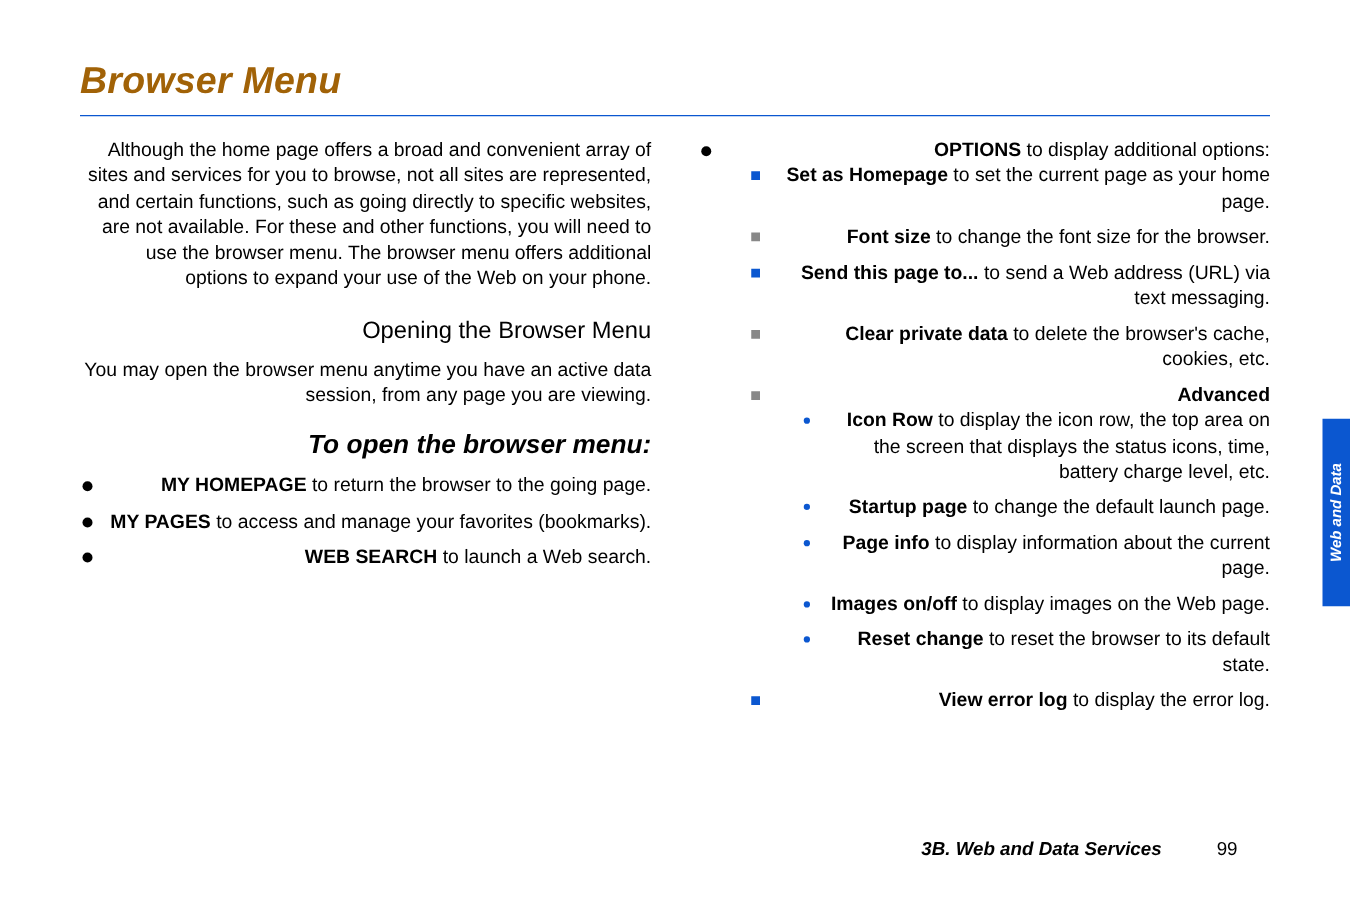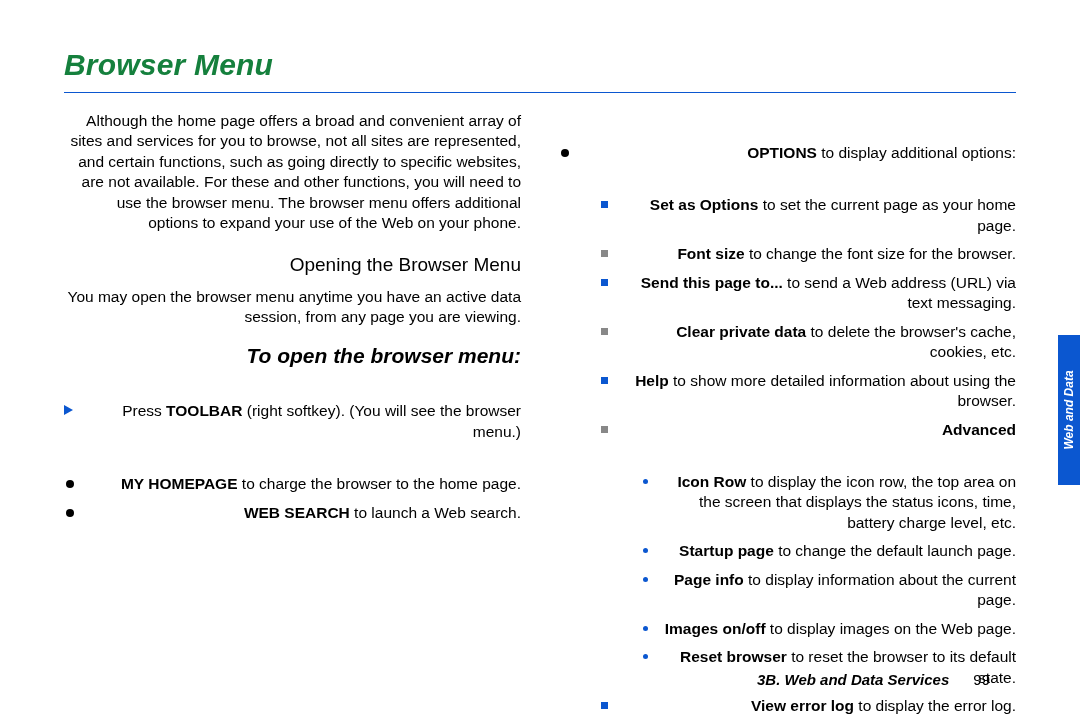--- a/index.html
+++ b/index.html
@@ -1,84 +1,79 @@
 <!DOCTYPE html>
 <html><head>
 <meta charset="utf-8">
 <style>
   * { box-sizing: border-box; margin: 0; padding: 0; }
   html, body { width: 1080px; height: 720px; background: #fff; font-family: Arial, Helvetica, sans-serif; color: #000; }
   .page { position: relative; width: 1080px; height: 720px; padding: 48px 64px 40px 64px; }
-  .title { font-size: 30px; font-style: italic; font-weight: bold; color: #15803d; letter-spacing: 0.2px; }
+  .title { font-size: 30px; font-style: italic; font-weight: bold; color: #a16207; letter-spacing: 0.2px; }
   .title-rule { border: none; border-top: 1.5px solid #0b57d0; margin: 10px 0 18px 0; }
   .columns { display: flex; gap: 38px; }
   .col { flex: 1; font-size: 15.5px; line-height: 1.32; text-align: right; }
   .col p { margin-bottom: 14px; }
   .h2 { font-size: 19px; font-weight: normal; margin: 18px 0 10px 0; }
   .instr { font-style: italic; font-weight: bold; margin: 12px 0 10px 0; font-size: 21px; }
-  ul { list-style: none; margin-top: 32px; }
+  ul { list-style: none; }
   li { position: relative; padding-left: 22px; margin-bottom: 8px; }
   li.arrow::before { content: ""; position:absolute; left:0; top:4px; width:0; height:0; border-top:5px solid transparent; border-bottom:5px solid transparent; border-left:9px solid #0b57d0; }
   li.dot::before { content: ""; position:absolute; left:2px; top:6px; width:8px; height:8px; background:#000; border-radius:50%; }
   li.sq-blue::before { content:""; position:absolute; left:2px; top:6px; width:7px; height:7px; background:#0b57d0; }
   li.sq-gray::before { content:""; position:absolute; left:2px; top:6px; width:7px; height:7px; background:#888; }
   li.dot-blue::before { content:""; position:absolute; left:4px; top:7px; width:5px; height:5px; background:#0b57d0; border-radius:50%; }
   ul.sub { margin-left: 18px; }
   ul.sub2 { margin-left: 18px; }
   .bold { font-weight: bold; }
   .tab { position:absolute; right:0; top:335px; width:22px; height:150px; background:#0b57d0; display:flex; align-items:center; justify-content:center; }
   .tab span { color:#fff; font-style:italic; font-weight:bold; font-size:12px; transform: rotate(-90deg); white-space:nowrap; }
   .footer { position:absolute; bottom:32px; right:90px; font-style:italic; font-weight:bold; font-size:15px; }
-  .footer .pagenum { font-style:normal; font-weight:normal; margin-left:24px; }
+  .footer .pagenum { font-style:normal; font-weight:normal; margin-left:44px; }
 </style>
 </head>
 <body>
 
 <div class="page">
 
   <div class="title">Browser Menu</div>
   <hr class="title-rule">
 
   <div class="columns">
 
     <div class="col">
       <p>Although the home page offers a broad and convenient array of sites and services for you to browse, not all sites are represented, and certain functions, such as going directly to specific websites, are not available. For these and other functions, you will need to use the browser menu. The browser menu offers additional options to expand your use of the Web on your phone.</p>
 
       <div class="h2">Opening the Browser Menu</div>
       <p>You may open the browser menu anytime you have an active data session, from any page you are viewing.</p>
 
       <div class="instr">To open the browser menu:</div>
-      <ul>
-        <li class="arrow">
-          <span>Press </span><span class="bold">TOOLBAR</span><span> (right softkey). (You will see the browser menu.)</span>
-        </li>
-      </ul>
 
       <ul>
-        <li class="dot"><span class="bold">MY HOMEPAGE</span><span> to charge the browser to the home page.</span></li>
+        <li class="dot"><span class="bold">MY HOMEPAGE</span><span> to return the browser to the going page.</span></li>
+        <li class="dot"><span class="bold">MY PAGES</span><span> to access and manage your favorites (bookmarks).</span></li>
         <li class="dot"><span class="bold">WEB SEARCH</span><span> to launch a Web search.</span></li>
       </ul>
     </div>
 
     <div class="col">
       <ul>
         <li class="dot"><span class="bold">OPTIONS</span><span> to display additional options:</span>
           <ul class="sub">
-            <li class="sq-blue"><span class="bold">Set as Options</span><span> to set the current page as your home page.</span></li>
+            <li class="sq-blue"><span class="bold">Set as Homepage</span><span> to set the current page as your home page.</span></li>
             <li class="sq-gray"><span class="bold">Font size</span><span> to change the font size for the browser.</span></li>
             <li class="sq-blue"><span class="bold">Send this page to...</span><span> to send a Web address (URL) via text messaging.</span></li>
             <li class="sq-gray"><span class="bold">Clear private data</span><span> to delete the browser's cache, cookies, etc.</span></li>
-            <li class="sq-blue"><span class="bold">Help</span><span> to show more detailed information about using the browser.</span></li>
             <li class="sq-gray"><span class="bold">Advanced</span>
               <ul class="sub2">
                 <li class="dot-blue"><span class="bold">Icon Row</span><span> to display the icon row, the top area on the screen that displays the status icons, time, battery charge level, etc.</span></li>
                 <li class="dot-blue"><span class="bold">Startup page</span><span> to change the default launch page.</span></li>
                 <li class="dot-blue"><span class="bold">Page info</span><span> to display information about the current page.</span></li>
                 <li class="dot-blue"><span class="bold">Images on/off</span><span> to display images on the Web page.</span></li>
-                <li class="dot-blue"><span class="bold">Reset browser</span><span> to reset the browser to its default state.</span></li>
+                <li class="dot-blue"><span class="bold">Reset change</span><span> to reset the browser to its default state.</span></li>
               </ul>
             </li>
             <li class="sq-blue"><span class="bold">View error log</span><span> to display the error log.</span></li>
           </ul>
         </li>
       </ul>
     </div>
   </div>
 
   <div class="tab">

